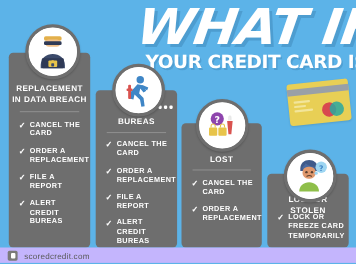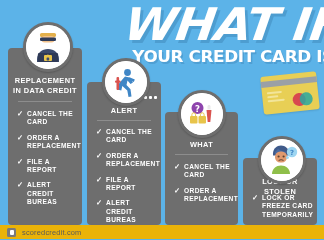--- a/index.html
+++ b/index.html
@@ -106,21 +106,21 @@
     position:absolute;border-radius:50%;
     background:#ffffff;border:3px solid #6e6e6e;
     box-shadow:0 1px 2px rgba(0,0,0,.2);
     overflow:hidden;
   }
   .bubble svg{display:block;width:100%;height:100%;}
 
   
   .footer{
     position:absolute;left:0;bottom:0;width:324px;height:14px;
-    background:#eab308;display:flex;align-items:center;
+    background:#c4b5fd;display:flex;align-items:center;
   }
   .footer .fico{
     width:9px;height:9px;margin-left:7px;background:#7a7a7a;border-radius:1.5px;
     position:relative;
   }
   .footer .fico:after{
     content:"";position:absolute;left:2.5px;top:2px;width:4px;height:5px;
     background:#ffffff;border-radius:1px;
   }
   .footer .furl{
@@ -142,21 +142,21 @@
     <div class="ln l1"></div>
     <div class="ln l2"></div>
     <div class="ln l3"></div>
     <div class="c1"></div>
     <div class="c2"></div>
   </div>
 
   <div class="panel" style="left:8px;top:48px;width:74px;height:177px;">
     <div class="ptitle" style="top:28px;">
       <span>REPLACEMENT</span><br>
-      <span>IN DATA CREDIT</span>
+      <span>IN DATA BREACH</span>
     </div>
     <div class="divider" style="top:53px;"></div>
     <div class="items" style="top:62px;">
       <div class="item">
         <span class="tick">✓</span>
         <span class="txt">CANCEL THE CARD</span>
       </div>
       <div class="item">
         <span class="tick">✓</span>
         <span class="txt">ORDER A REPLACEMENT</span>
@@ -181,21 +181,21 @@
       <path d="M11 34c0-6 5-10 11-10s11 4 11 10v3H11z" fill="#3b4a6b"></path>
       <rect x="12" y="28" width="20" height="9" rx="1.2" fill="#2f3a56"></rect>
       <rect x="18" y="30" width="8" height="6" rx="1" fill="#e8c44a"></rect>
       <rect x="20.6" y="32.4" width="2.6" height="3" rx="0.6" fill="#3b4a6b"></rect>
       <path d="M20.6 32.4v-1.1a1.3 1.3 0 0 1 2.6 0v1.1" fill="none" stroke="#e8c44a" stroke-width="0.8"></path>
     </svg>
   </div>
 
   <div class="panel" style="left:87px;top:82px;width:74px;height:143px;">
     <div class="ptitle" style="top:24px;">
-      <span>ALERT</span>
+      <span>BUREAS</span>
     </div>
     <div class="divider" style="top:38px;"></div>
     <div class="items" style="top:46px;">
       <div class="item">
         <span class="tick">✓</span>
         <span class="txt">CANCEL THE CARD</span>
       </div>
       <div class="item">
         <span class="tick">✓</span>
         <span class="txt">ORDER A REPLACEMENT</span>
@@ -223,21 +223,21 @@
       <circle cx="22.5" cy="11.5" r="3.4" fill="#3f86c6"></circle>
       <path d="M20 15.5l4.5 1 3.5 5-2.5 1.6-3-3.6-1 4.5 4 4.2 1 7.4-3 .4-1.2-6.4-5-4.6-1 4.5-4-1 2-6.5z" fill="#3f86c6"></path>
       <path d="M24.5 16.3l5.3 2.2-1 2.5-5.6-2.2z" fill="#3f86c6"></path>
       <rect x="11.5" y="16" width="2.6" height="13" rx="1" fill="#d9534f"></rect>
       <rect x="10" y="19.5" width="5.6" height="2.3" rx="1" fill="#d9534f"></rect>
     </svg>
   </div>
 
   <div class="panel" style="left:165px;top:112px;width:73px;height:113px;">
     <div class="ptitle" style="top:28px;">
-      <span>WHAT</span>
+      <span>LOST</span>
     </div>
     <div class="divider" style="top:42px;"></div>
     <div class="items" style="top:51px;">
       <div class="item">
         <span class="tick">✓</span>
         <span class="txt">CANCEL THE CARD</span>
       </div>
       <div class="item">
         <span class="tick">✓</span>
         <span class="txt">ORDER A REPLACEMENT</span>

